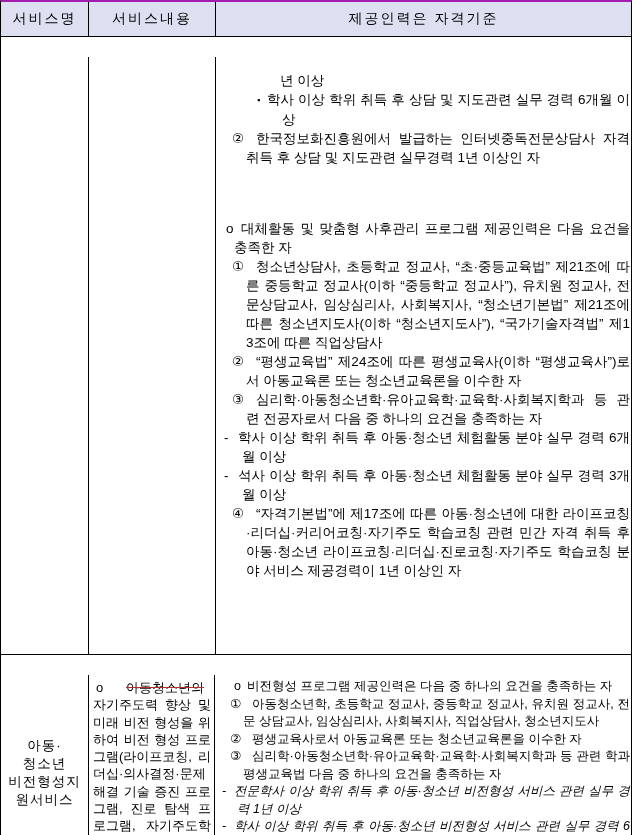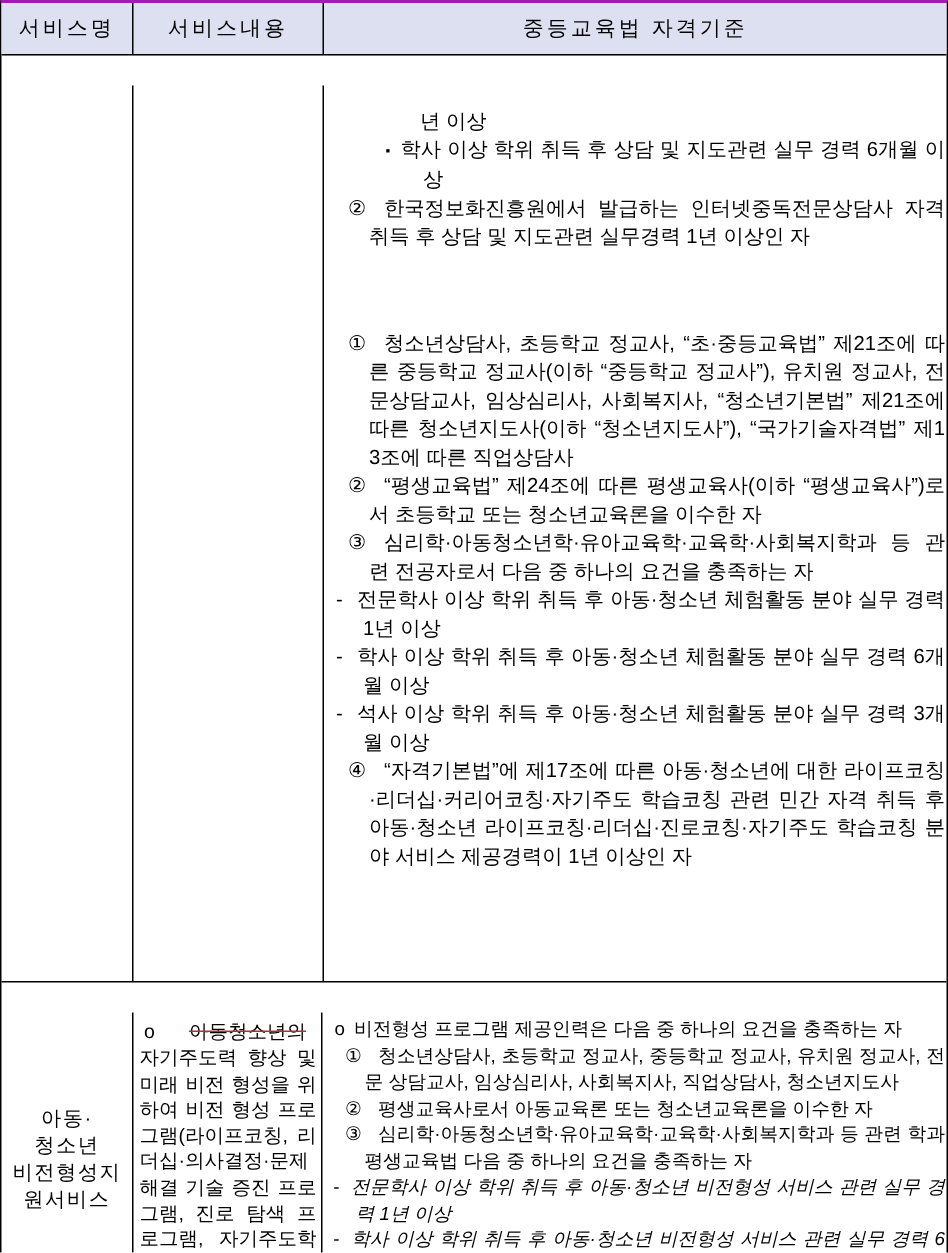--- a/index.html
+++ b/index.html
@@ -32,72 +32,72 @@
   .r2 .c3{font-size:12.5px;line-height:17.5px;padding:3px 1px 0 0;overflow:hidden;}
   
   .li{text-align:justify;word-break:break-all;}
   .li .mk{display:inline-block;text-indent:0;}
   .k-cont{padding-left:64px;}
   .k-sq{padding-left:66px;text-indent:-25px;}   .k-sq .mk{width:10px;font-size:9px;vertical-align:1px;}
   .k-num{padding-left:30px;text-indent:-14px;}  .k-num .mk{width:24px;}
   .k-o{padding-left:18px;text-indent:-8px;}     .k-o .mk{width:15px;}
   .k-dash{padding-left:26px;text-indent:-18px;} .k-dash .mk{width:14px;}
   .k-gap{height:52px;}
-  .r2 .k-o{padding-left:14px;text-indent:-6px;}   .r2 .k-o .mk{width:13px;}
+  .r2 .k-o{padding-left:14px;text-indent:-6px;margin-left:11px;}   .r2 .k-o .mk{width:13px;}
   .r2 .k-num{padding-left:28px;text-indent:-13px;}.r2 .k-num .mk{width:22px;}
   .r2 .k-dash{padding-left:22px;text-indent:-15px;font-style:italic;}.r2 .k-dash .mk{width:12px;}
   
   .mk2{display:inline-block;width:17px;padding-left:3px;}
   .struck{text-decoration:line-through;text-decoration-color:#b03030;margin-left:13px;}
 </style>
 </head>
 <body>
 
 <div class="tbl">
 
   <div class="hrow">
     <div class="hc c1 bR">서비스명</div>
     <div class="hc c2 bR">서비스내용</div>
-    <div class="hc c3">중등교육법 자격기준</div>
+    <div class="hc c3">제공인력은 자격기준</div>
   </div>
 
   <div class="r1">
     <div class="c1 bR"></div>
     <div class="c2 bR"></div>
     <div class="c3">
       <div>
           <div class="li k-cont"><span>년 이상</span></div>
           <div class="li k-sq"><span class="mk">▪</span><span>학사 이상 학위 취득 후 상담 및 지도관련 실무 경력 6개월 이상</span></div>
           <div class="li k-num"><span class="mk">②</span><span>한국정보화진흥원에서 발급하는 인터넷중독전문상담사 자격 취득 후 상담 및 지도관련 실무경력 1년 이상인 자</span></div>
           <div class="li k-gap"></div>
+          <div class="li k-o"><span class="mk">o</span><span>대체활동 및 맞춤형 사후관리 프로그램 제공인력은 다음 요건을 충족한 자</span></div>
           <div class="li k-num"><span class="mk">①</span><span>청소년상담사, 초등학교 정교사, “초·중등교육법” 제21조에 따른 중등학교 정교사(이하 “중등학교 정교사”), 유치원 정교사, 전문상담교사, 임상심리사, 사회복지사, “청소년기본법” 제21조에 따른 청소년지도사(이하 “청소년지도사”), “국가기술자격법” 제13조에 따른 직업상담사</span></div>
-          <div class="li k-num"><span class="mk">②</span><span>“평생교육법” 제24조에 따른 평생교육사(이하 “평생교육사”)로서 초등학교 또는 청소년교육론을 이수한 자</span></div>
+          <div class="li k-num"><span class="mk">②</span><span>“평생교육법” 제24조에 따른 평생교육사(이하 “평생교육사”)로서 아동교육론 또는 청소년교육론을 이수한 자</span></div>
           <div class="li k-num"><span class="mk">③</span><span>심리학·아동청소년학·유아교육학·교육학·사회복지학과 등 관련 전공자로서 다음 중 하나의 요건을 충족하는 자</span></div>
-          <div class="li k-dash"><span class="mk">-</span><span>전문학사 이상 학위 취득 후 아동·청소년 체험활동 분야 실무 경력 1년 이상</span></div>
           <div class="li k-dash"><span class="mk">-</span><span>학사 이상 학위 취득 후 아동·청소년 체험활동 분야 실무 경력 6개월 이상</span></div>
           <div class="li k-dash"><span class="mk">-</span><span>석사 이상 학위 취득 후 아동·청소년 체험활동 분야 실무 경력 3개월 이상</span></div>
           <div class="li k-num"><span class="mk">④</span><span>“자격기본법”에 제17조에 따른 아동·청소년에 대한 라이프코칭·리더십·커리어코칭·자기주도 학습코칭 관련 민간 자격 취득 후 아동·청소년 라이프코칭·리더십·진로코칭·자기주도 학습코칭 분야 서비스 제공경력이 1년 이상인 자</span></div>
         </div>
     </div>
   </div>
 
   <div class="r2">
     <div class="c1 bR">
       <div class="svc-name">아동·
 청소년
 비전형성지
 원서비스</div>
     </div>
     <div class="c2 bR">
       <span class="mk2">o</span><span class="struck">아동청소년의</span><span> 자기주도력 향상 및 미래 비전 형성을 위하여 비전 형성 프로그램(라이프코칭, 리더십·의사결정·문제 해결 기술 증진 프로그램, 진로 탐색 프로그램, 자기주도학습 중등교육법)</span>
     </div>
     <div class="c3">
       <div>
           <div class="li k-o"><span class="mk">o</span><span>비전형성 프로그램 제공인력은 다음 중 하나의 요건을 충족하는 자</span></div>
-          <div class="li k-num"><span class="mk">①</span><span>청소년상담사, 초등학교 정교사, 중등학교 정교사, 유치원 정교사, 전문 상담교사, 임상심리사, 사회복지사, 직업상담사, 청소년지도사</span></div>
+          <div class="li k-num"><span class="mk">①</span><span>아동청소년학, 초등학교 정교사, 중등학교 정교사, 유치원 정교사, 전문 상담교사, 임상심리사, 사회복지사, 직업상담사, 청소년지도사</span></div>
           <div class="li k-num"><span class="mk">②</span><span>평생교육사로서 아동교육론 또는 청소년교육론을 이수한 자</span></div>
           <div class="li k-num"><span class="mk">③</span><span>심리학·아동청소년학·유아교육학·교육학·사회복지학과 등 관련 학과 평생교육법 다음 중 하나의 요건을 충족하는 자</span></div>
           <div class="li k-dash"><span class="mk">-</span><span>전문학사 이상 학위 취득 후 아동·청소년 비전형성 서비스 관련 실무 경력 1년 이상</span></div>
           <div class="li k-dash"><span class="mk">-</span><span>학사 이상 학위 취득 후 아동·청소년 비전형성 서비스 관련 실무 경력 6개월 이상</span></div>
         </div>
     </div>
   </div>
 
 </div>
 

